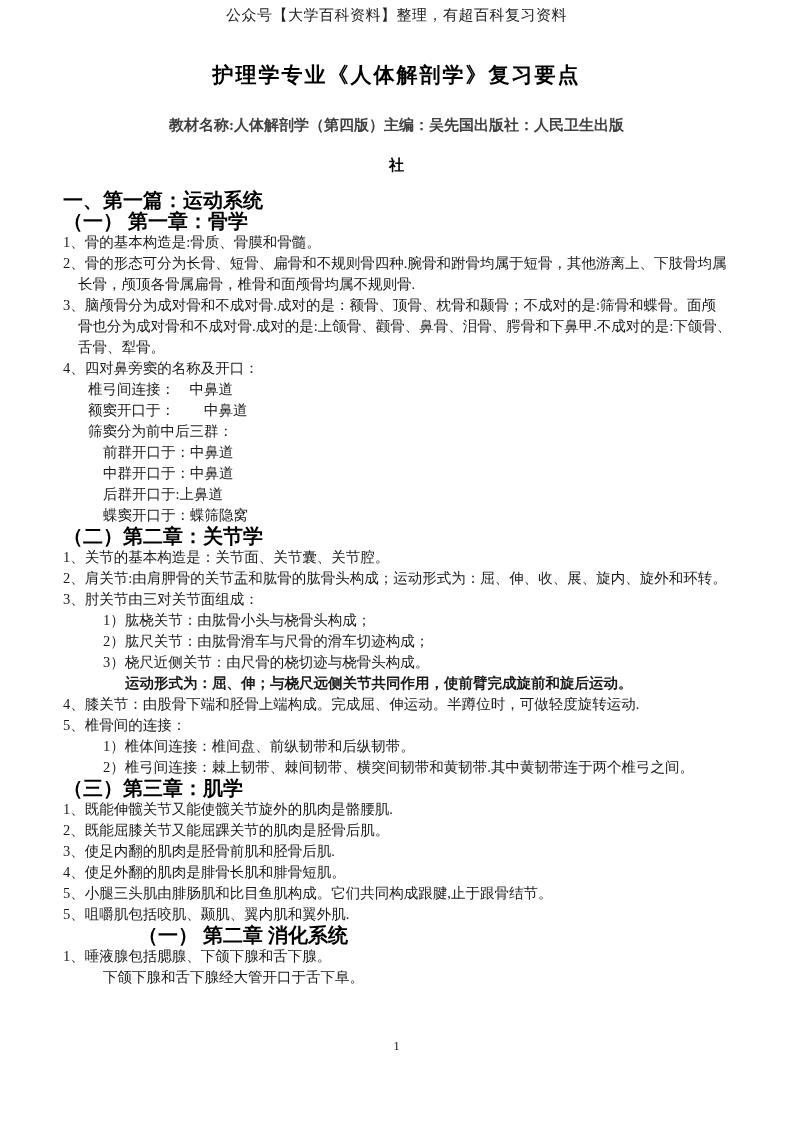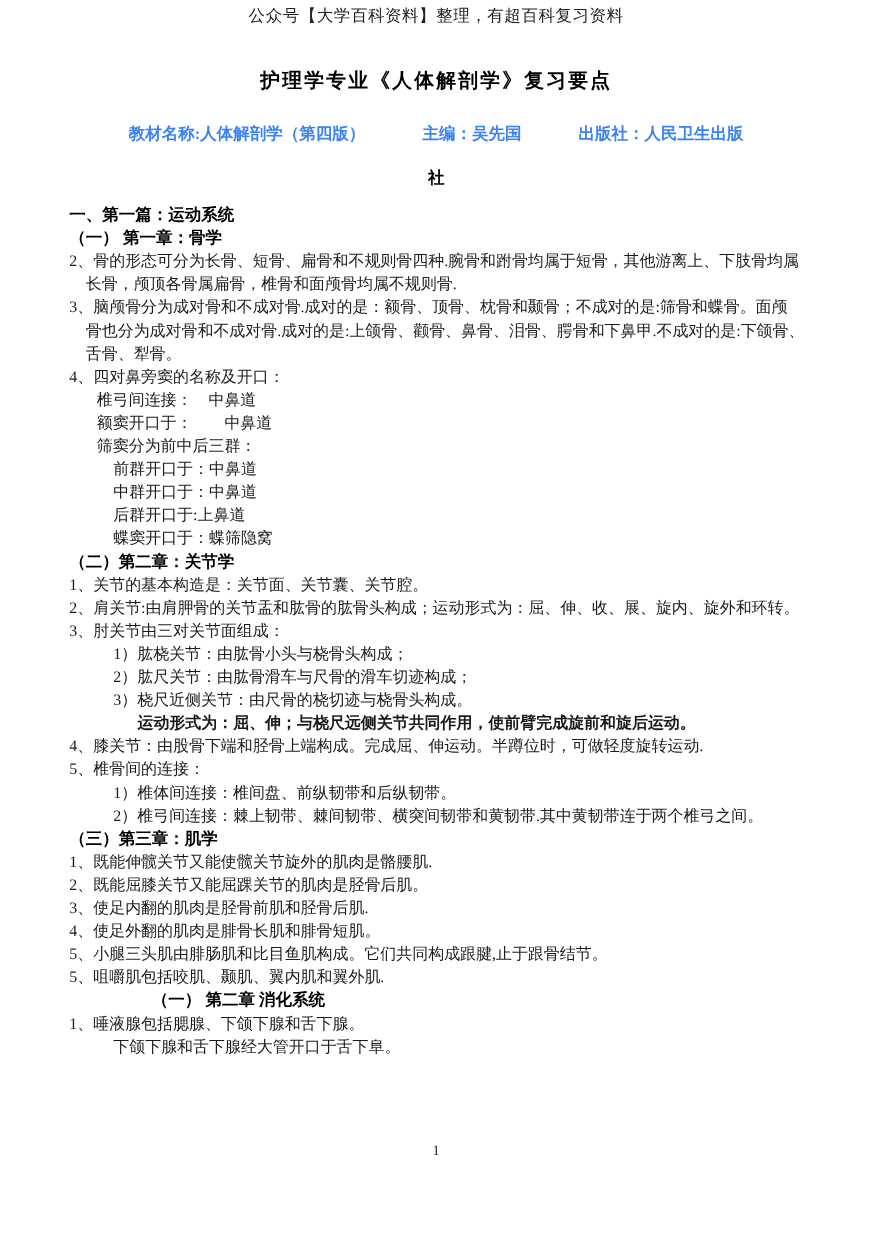--- a/index.html
+++ b/index.html
@@ -6,35 +6,35 @@
   .page{
     width:793px;height:1122px;margin:0 auto;background:#ffffff;
     font-family:"Liberation Serif", serif;color:#1a1a1a;
     position:relative;overflow:hidden;box-sizing:border-box;
   }
   .hdr-note{
     padding-top:6px;text-align:center;font-size:15px;line-height:19px;
     color:#222;letter-spacing:0.5px;
   }
   .doc-title{
-    margin:36px 0 0 0;text-align:center;font-size:18px;font-weight:700;
+    margin:36px 0 0 0;text-align:center;font-size:21px;font-weight:700;
     letter-spacing:2px;color:#000;
   }
   .meta-row{
-    margin-top:27px;display:flex;justify-content:center;gap:52px;
-    font-size:15px;font-weight:700;color:#3b82f6;white-space:pre;
+    margin-top:27px;display:flex;justify-content:center;
+    font-size:15px;font-weight:700;color:#404040;white-space:pre;
   }
   .meta-wrap{
     margin-top:21px;text-align:center;font-size:15px;font-weight:700;color:#000;
   }
   .content{margin:15px 40px 0 63px;}
   .content p{
     margin:0;font-size:14.5px;line-height:21px;white-space:pre;color:#1a1a1a;
   }
-  .content p.bold{font-weight:700;color:#000;font-size:15px;}
+  .content p.bold{font-weight:700;color:#000;font-size:20px;}
   .ind0{padding-left:0;}
   .ind1{padding-left:15px;}
   .ind2{padding-left:25px;}
   .ind3{padding-left:40px;}
   .ind4{padding-left:62px;font-weight:bold;}
   .ind5{padding-left:75px;}
   .page-no{
     position:absolute;left:0;right:0;bottom:68px;text-align:center;
     font-size:13px;color:#222;
   }
@@ -52,20 +52,21 @@
     <span>教材名称:人体解剖学（第四版）</span>
     <span>主编：吴先国</span>
     <span>出版社：人民卫生出版</span>
   </div>
 
   <div class="meta-wrap">社</div>
 
   <div class="content" id="doc-body">
       <p class="ind0 bold">一、第一篇：运动系统</p>
       <p class="ind0 bold">（一） 第一章：骨学</p>
+      <p class="ind0">1、骨的基本构造是:骨质、骨膜和骨髓。</p>
       <p class="ind0">2、骨的形态可分为长骨、短骨、扁骨和不规则骨四种.腕骨和跗骨均属于短骨，其他游离上、下肢骨均属</p>
       <p class="ind1">长骨，颅顶各骨属扁骨，椎骨和面颅骨均属不规则骨.</p>
       <p class="ind0">3、脑颅骨分为成对骨和不成对骨.成对的是：额骨、顶骨、枕骨和颞骨；不成对的是:筛骨和蝶骨。面颅</p>
       <p class="ind1">骨也分为成对骨和不成对骨.成对的是:上颌骨、颧骨、鼻骨、泪骨、腭骨和下鼻甲.不成对的是:下颌骨、</p>
       <p class="ind1">舌骨、犁骨。</p>
       <p class="ind0">4、四对鼻旁窦的名称及开口：</p>
       <p class="ind2">椎弓间连接：　中鼻道</p>
       <p class="ind2">额窦开口于：　　中鼻道</p>
       <p class="ind2">筛窦分为前中后三群：</p>
       <p class="ind3">前群开口于：中鼻道</p>

